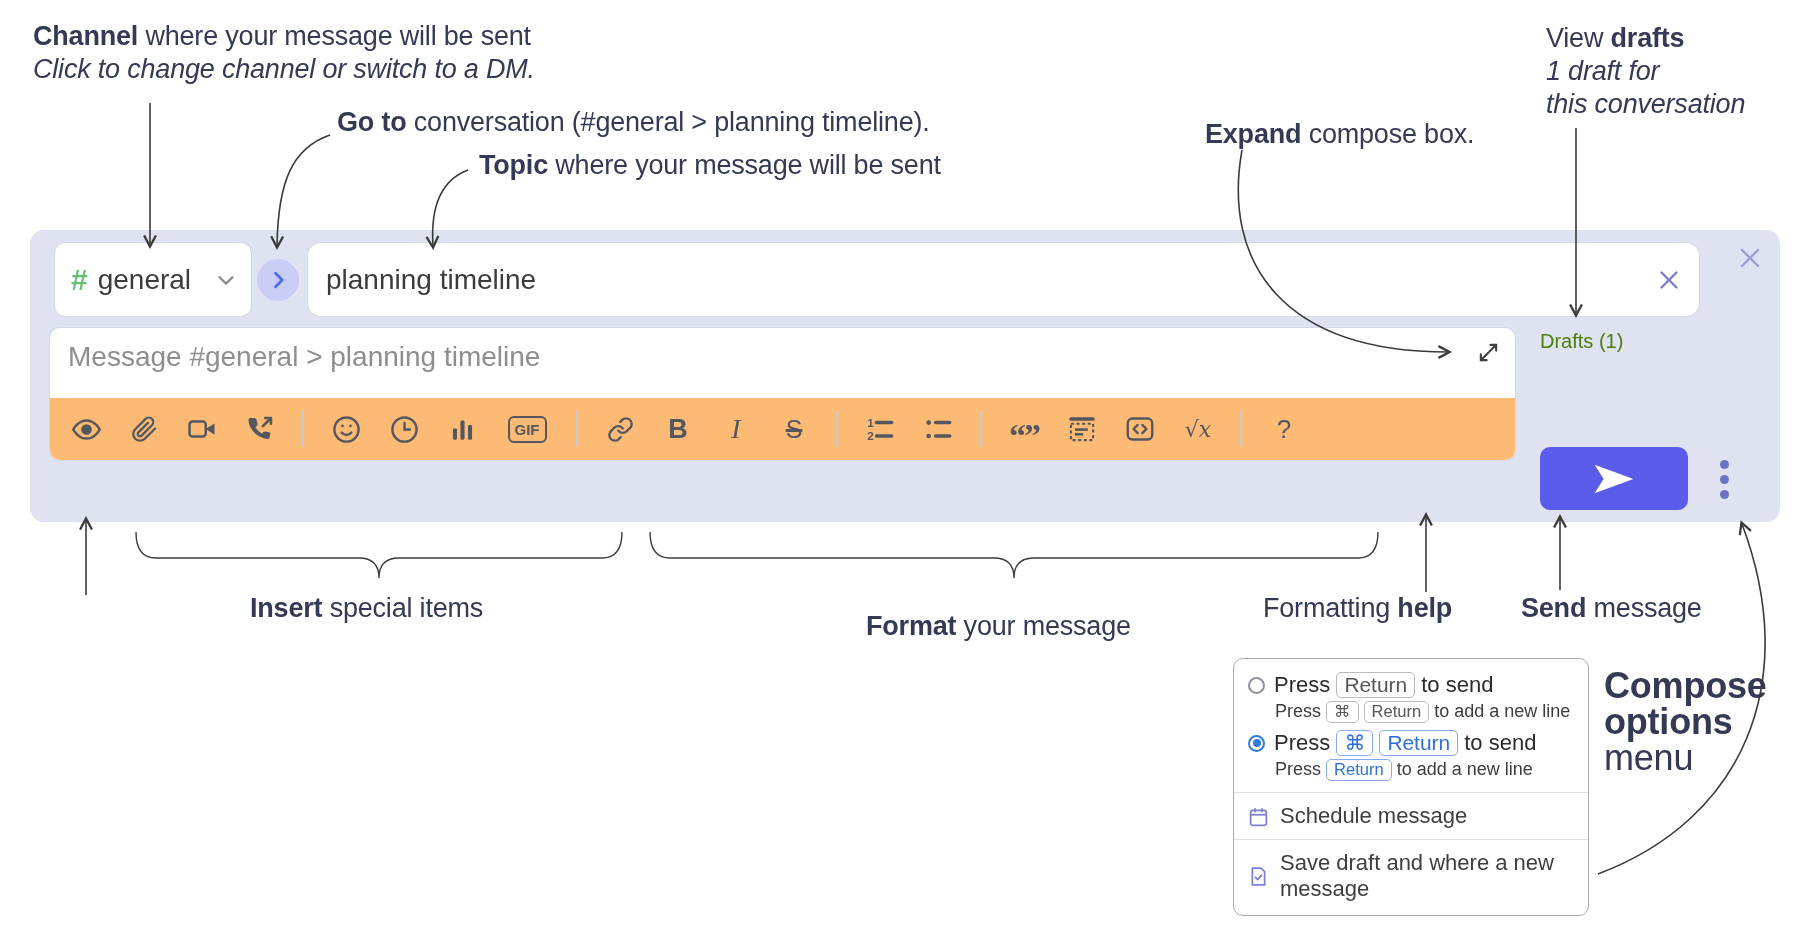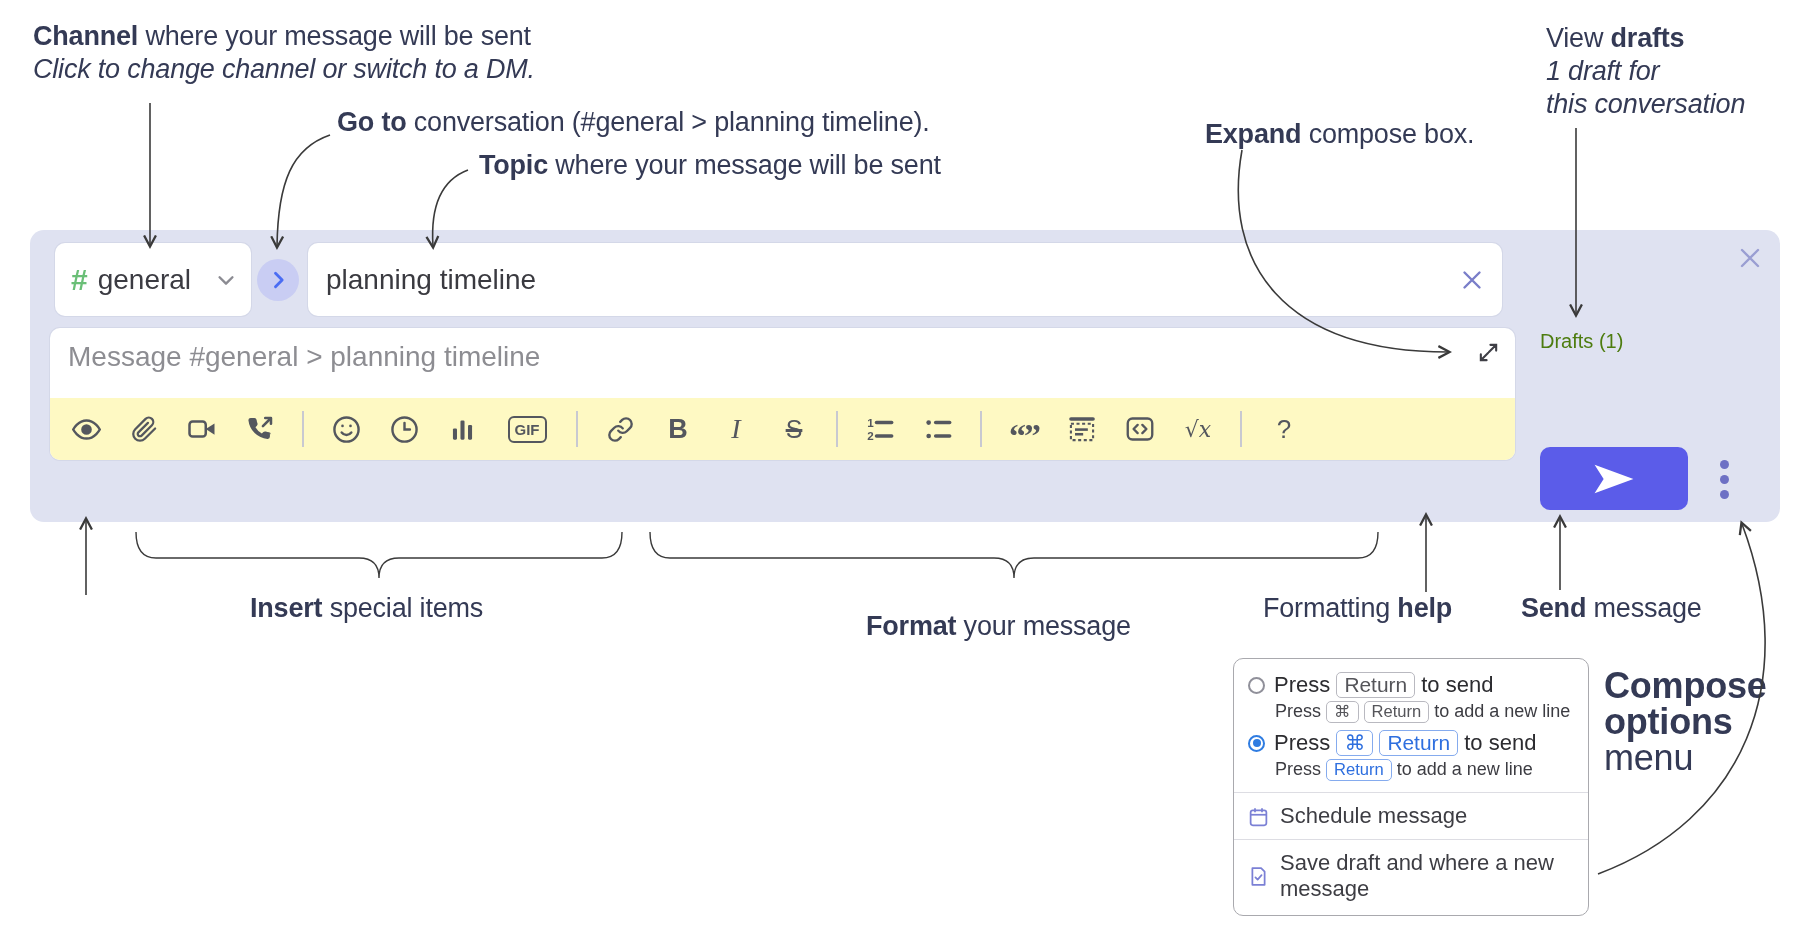--- a/index.html
+++ b/index.html
@@ -21,31 +21,31 @@
            background:#dfe2f1; border-radius:14px; z-index:2; }
   .whitebox { background:#ffffff; border-radius:10px; position:absolute;
               box-shadow:0 0 0 1px rgba(120,125,160,0.10); }
   .channel-select { left:25px; top:13px; width:196px; height:73px;
        display:flex; align-items:center; padding:0 14px 0 16px; cursor:pointer; }
   .hash { color:#6abf77; font-size:30px; font-weight:bold; margin-right:10px; }
   .channel-name { font-size:28px; color:#3b3b42; flex:1; }
   .jump-circle { position:absolute; left:227px; top:29px; width:42px; height:42px;
        border-radius:50%; background:#c9cdf3; display:flex; align-items:center;
        justify-content:center; cursor:pointer; }
-  .topic-input { left:278px; top:13px; width:1194px; height:73px;
-       display:flex; align-items:center; padding:0 18px; }
+  .topic-input { left:278px; top:13px; width:1391px; height:73px;
+       display:flex; align-items:center; padding:0 18px;border-radius:13px; }
   .topic-text { font-size:28px; color:#3a3a40; flex:1; }
 
   .message-box { left:20px; top:98px; width:1465px; height:132px; }
   .placeholder { position:absolute; left:18px; top:13px; font-size:28px; color:#8d8d92; }
   .expand-btn { position:absolute; right:14px; top:11px; width:26px; height:26px;
        display:flex; align-items:center; justify-content:center; cursor:pointer; }
 
   .toolbar { position:absolute; left:0; bottom:0; width:100%; height:62px;
-       background:#fef9c3; border-radius:0 0 10px 10px; display:flex;
+       background:#fdba74; border-radius:0 0 10px 10px; display:flex;
        align-items:center; padding:0 20px; gap:26px; }
   .ticon { width:32px; height:36px; display:flex; align-items:center;
        justify-content:center; color:#54575e; cursor:pointer; flex:none; }
   .tsep { width:2px; height:36px; background:#c8c9d1; flex:none; }
   .tb-b { font-weight:bold; font-size:27px; color:#54575e; }
   .tb-i { font-family:"Liberation Serif","DejaVu Serif",serif; font-style:italic;
           font-size:28px; color:#54575e; }
   .tb-s { font-size:25px; color:#54575e; text-decoration:line-through;
           text-decoration-thickness:2.5px; }
   .tb-q { font-family:"Liberation Serif","DejaVu Serif",serif; font-weight:bold;

